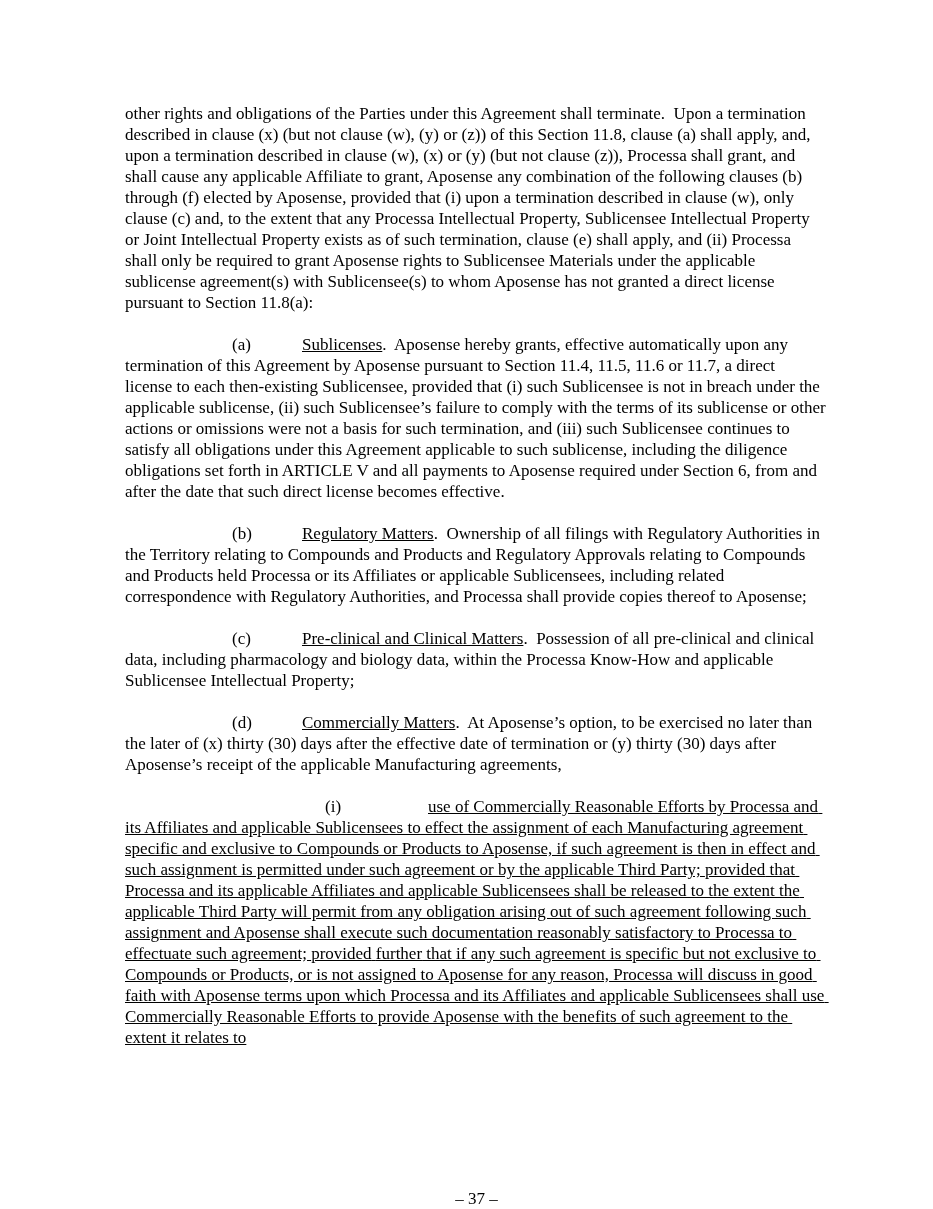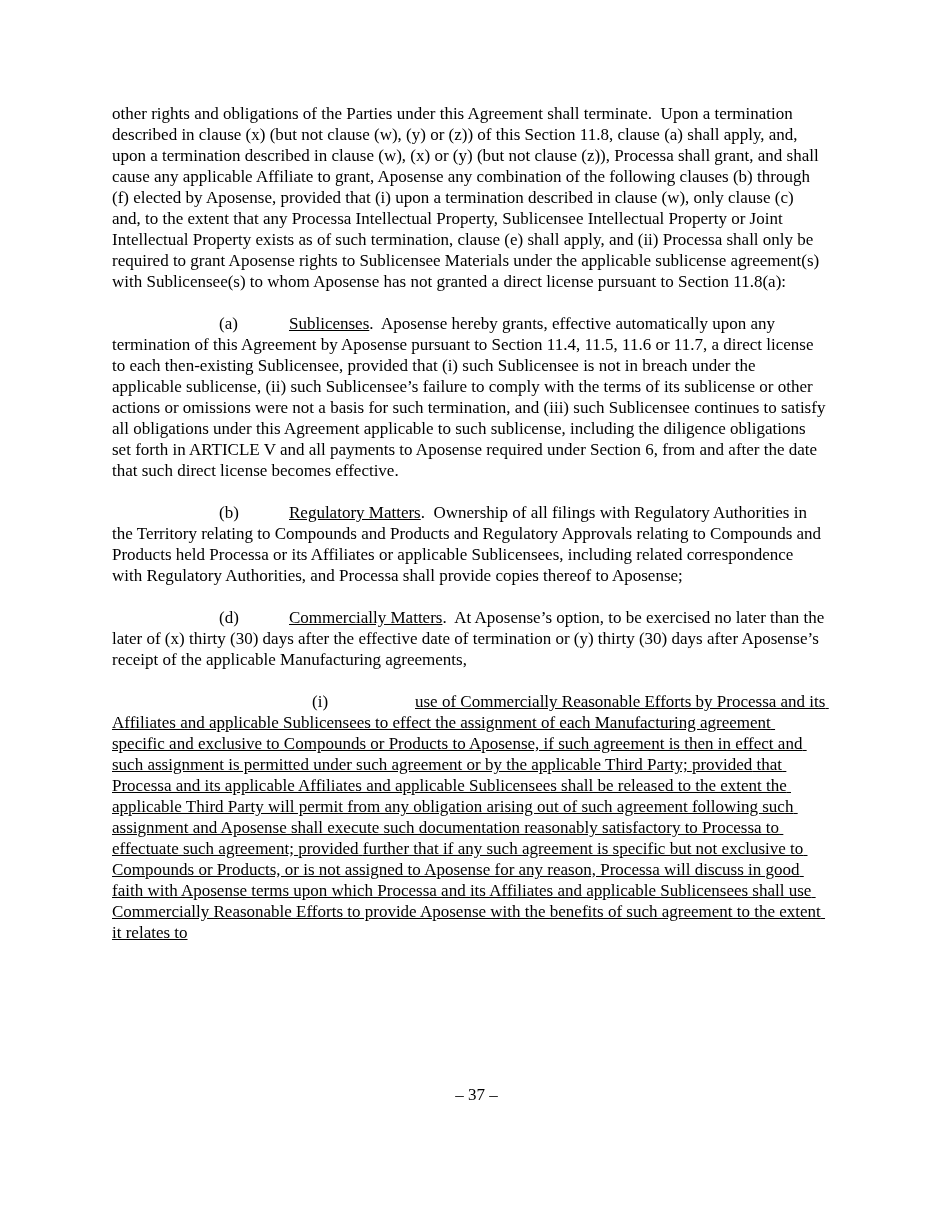--- a/index.html
+++ b/index.html
@@ -16,51 +16,52 @@
     font-family: "Liberation Serif", "DejaVu Serif", serif;
     overflow: hidden;
   }
   .content {
     position: absolute;
     left: 110px;
     top: 103px;
     width: 716px;
   }
   p.para {
-    margin: 0 0 21px 2px;
+    margin: 0 0 21px 15px;
     font-size: 17px;
     line-height: 21px;
     text-align: left;
     white-space: pre-wrap;
   }
   p.para.lettered { text-indent: 107px; }
   p.para.roman    { text-indent: 200px; text-decoration: underline; }
   .plabel {
     display: inline-block;
     text-indent: 0;
   }
   .lettered-label { width: 70px; }
   .roman-label    { width: 103px; }
   .u { text-decoration: underline; }
   .pagenum {
     position: absolute;
     left: 0;
     right: 0;
-    top: 1084px;
+    top: 1188px;
     text-align: center;
     font-size: 17px;
     line-height: 21px;
     padding-left: 20px;
   }
 </style>
 </head>
 <body>
 
 <div class="page">
   <div class="content">
       <p class="para plain"><span>other rights and obligations of the Parties under this Agreement shall terminate.  Upon a termination described in clause (x) (but not clause (w), (y) or (z)) of this Section 11.8, clause (a) shall apply, and, upon a termination described in clause (w), (x) or (y) (but not clause (z)), Processa shall grant, and shall cause any applicable Affiliate to grant, Aposense any combination of the following clauses (b) through (f) elected by Aposense, provided that (i) upon a termination described in clause (w), only clause (c) and, to the extent that any Processa Intellectual Property, Sublicensee Intellectual Property or Joint Intellectual Property exists as of such termination, clause (e) shall apply, and (ii) Processa shall only be required to grant Aposense rights to Sublicensee Materials under the applicable sublicense agreement(s) with Sublicensee(s) to whom Aposense has not granted a direct license pursuant to Section 11.8(a):</span></p>
       <p class="para lettered"><span class="plabel lettered-label">(a)</span><span class="u">Sublicenses</span><span>.  Aposense hereby grants, effective automatically upon any termination of this Agreement by Aposense pursuant to Section 11.4, 11.5, 11.6 or 11.7, a direct license to each then-existing Sublicensee, provided that (i) such Sublicensee is not in breach under the applicable sublicense, (ii) such Sublicensee’s failure to comply with the terms of its sublicense or other actions or omissions were not a basis for such termination, and (iii) such Sublicensee continues to satisfy all obligations under this Agreement applicable to such sublicense, including the diligence obligations set forth in ARTICLE V and all payments to Aposense required under Section 6, from and after the date that such direct license becomes effective.</span></p>
       <p class="para lettered"><span class="plabel lettered-label">(b)</span><span class="u">Regulatory Matters</span><span>.  Ownership of all filings with Regulatory Authorities in the Territory relating to Compounds and Products and Regulatory Approvals relating to Compounds and Products held Processa or its Affiliates or applicable Sublicensees, including related correspondence with Regulatory Authorities, and Processa shall provide copies thereof to Aposense;</span></p>
+      <p class="para lettered"><span class="plabel lettered-label">(c)</span><span class="u">Pre-clinical and Clinical Matters</span><span>.  Possession of all pre-clinical and clinical data, including pharmacology and biology data, within the Processa Know-How and applicable Sublicensee Intellectual Property;</span></p>
       <p class="para lettered"><span class="plabel lettered-label">(d)</span><span class="u">Commercially Matters</span><span>.  At Aposense’s option, to be exercised no later than the later of (x) thirty (30) days after the effective date of termination or (y) thirty (30) days after Aposense’s receipt of the applicable Manufacturing agreements,</span></p>
       <p class="para roman"><span class="plabel roman-label">(i)</span><span>use of Commercially Reasonable Efforts by Processa and its Affiliates and applicable Sublicensees to effect the assignment of each Manufacturing agreement specific and exclusive to Compounds or Products to Aposense, if such agreement is then in effect and such assignment is permitted under such agreement or by the applicable Third Party; </span><span class="u">provided</span><span> that Processa and its applicable Affiliates and applicable Sublicensees shall be released to the extent the applicable Third Party will permit from any obligation arising out of such agreement following such assignment and Aposense shall execute such documentation reasonably satisfactory to Processa to effectuate such agreement; </span><span class="u">provided</span><span> </span><span class="u">further</span><span> that if any such agreement is specific but not exclusive to Compounds or Products, or is not assigned to Aposense for any reason, Processa will discuss in good faith with Aposense terms upon which Processa and its Affiliates and applicable Sublicensees shall use Commercially Reasonable Efforts to provide Aposense with the benefits of such agreement to the extent it relates to</span></p>
     </div>
   <div class="pagenum">– 37 –</div>
 </div>
 
 </body></html>

